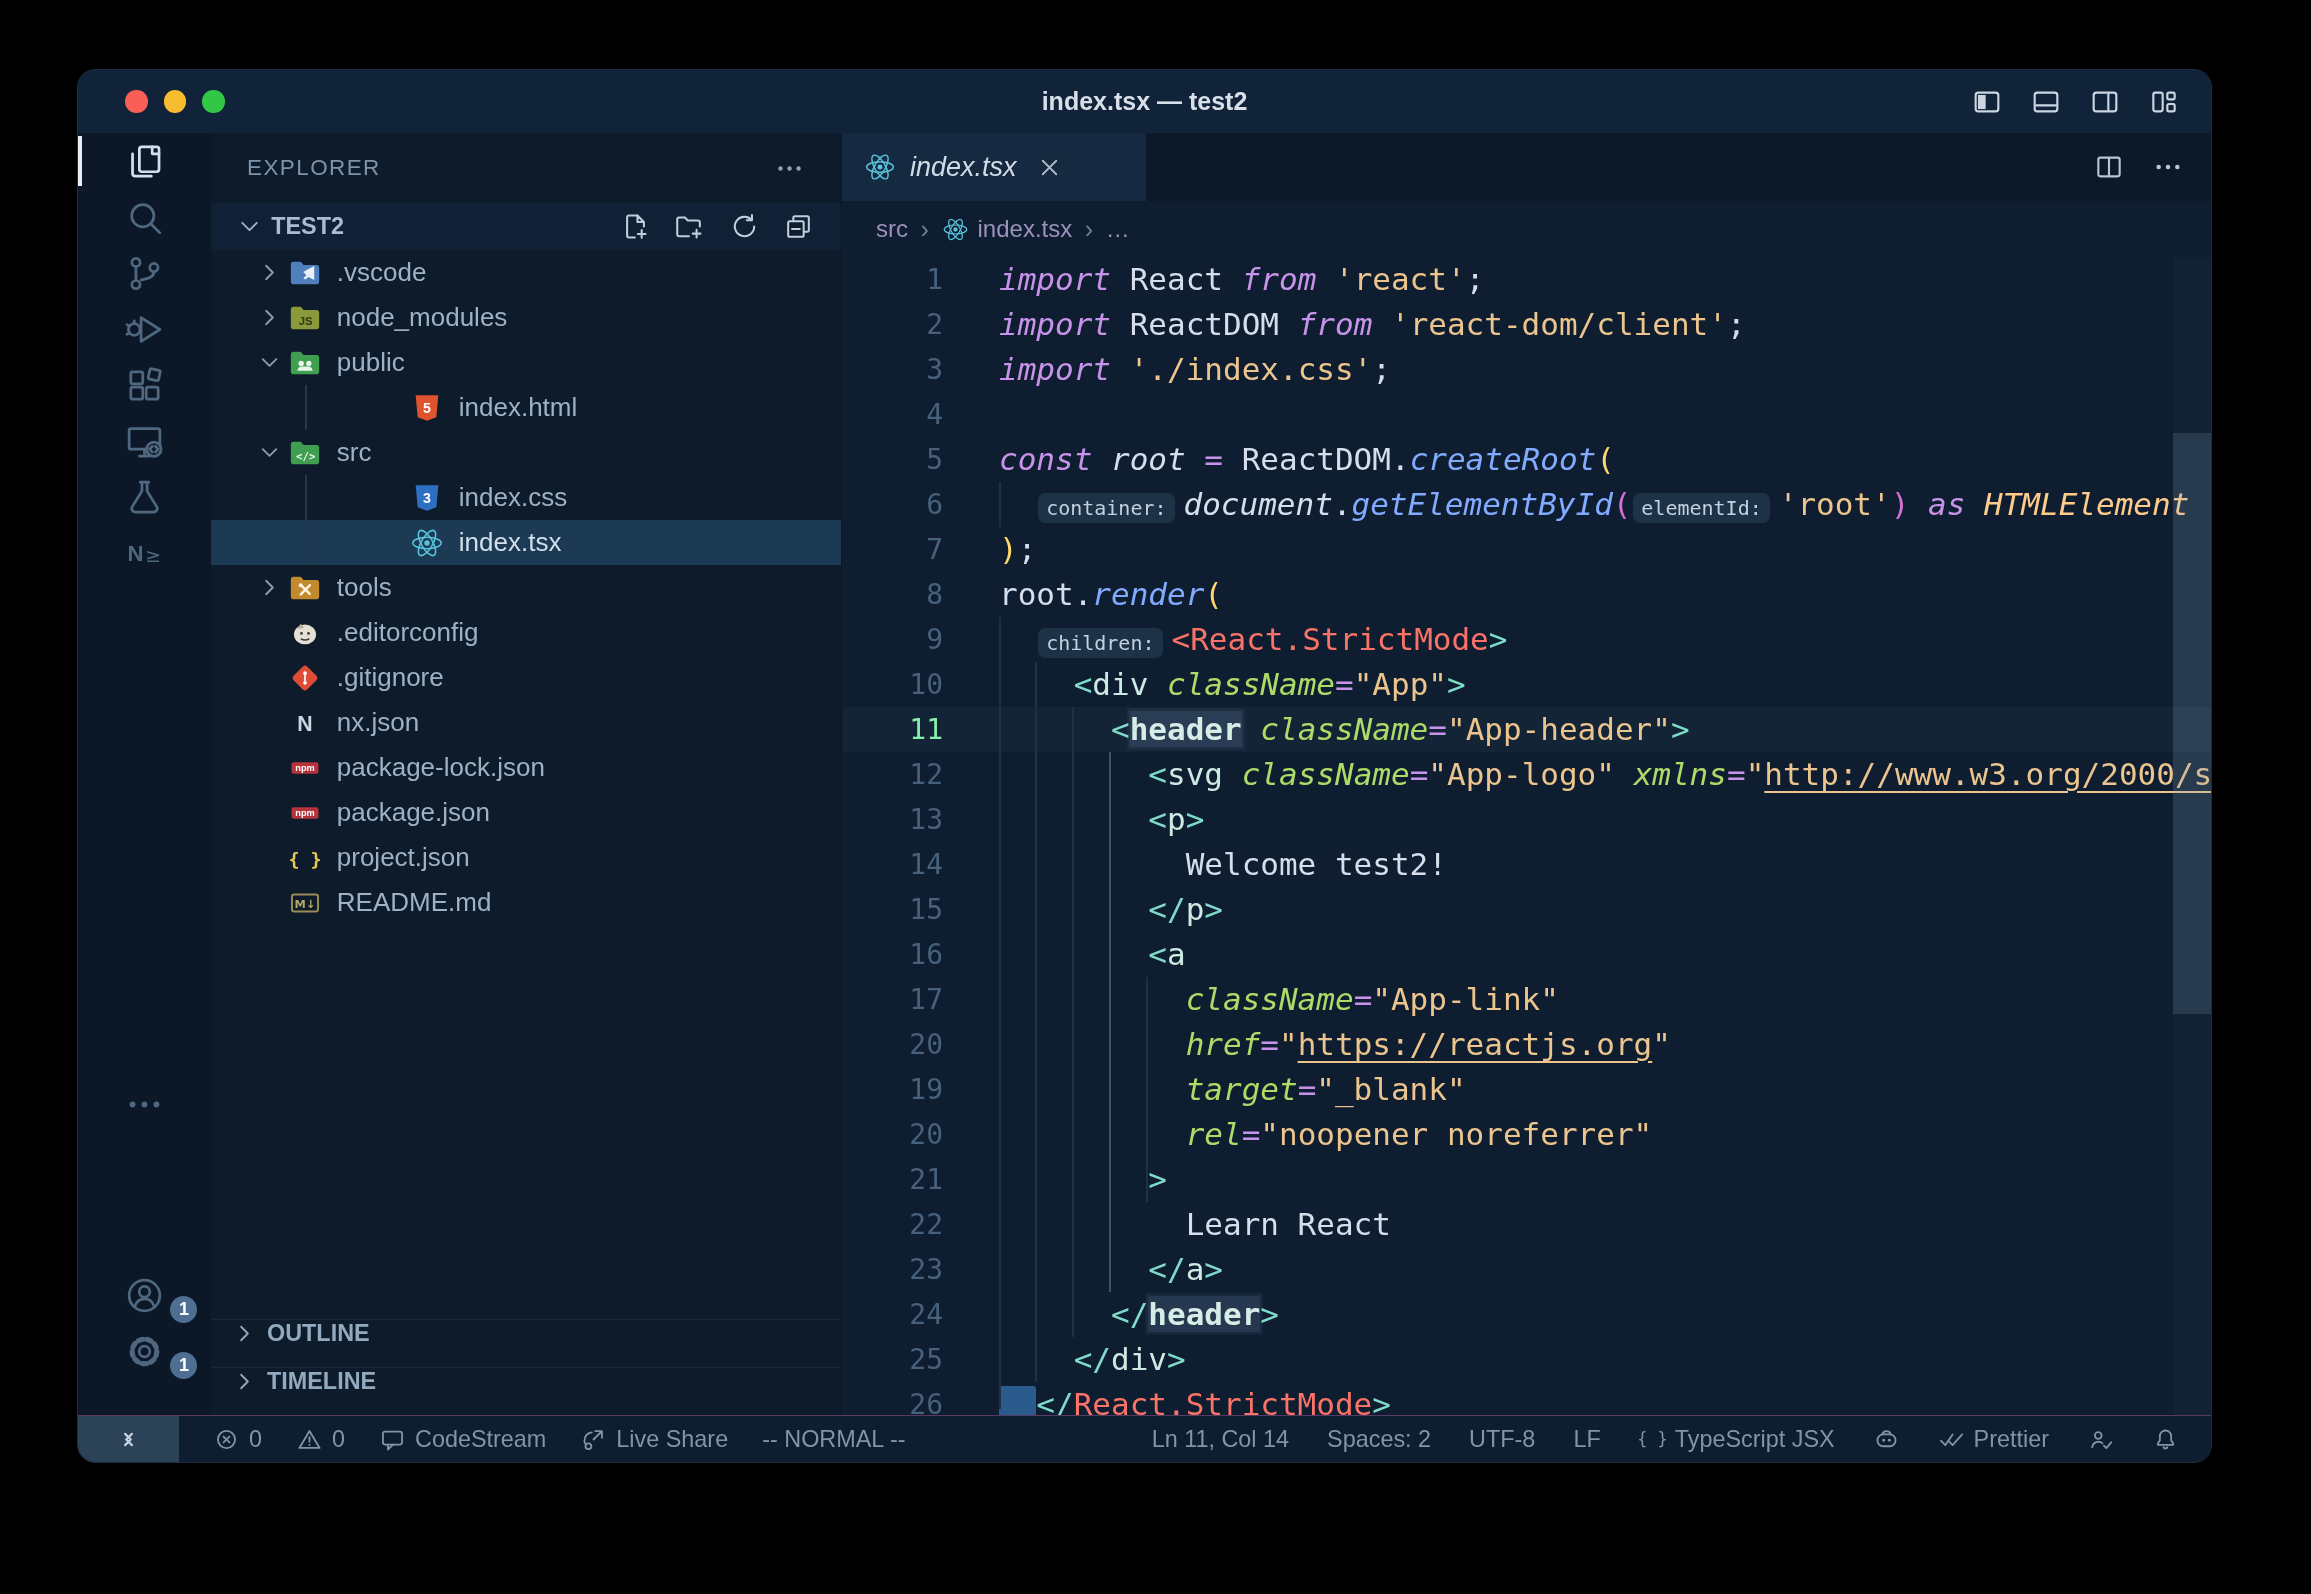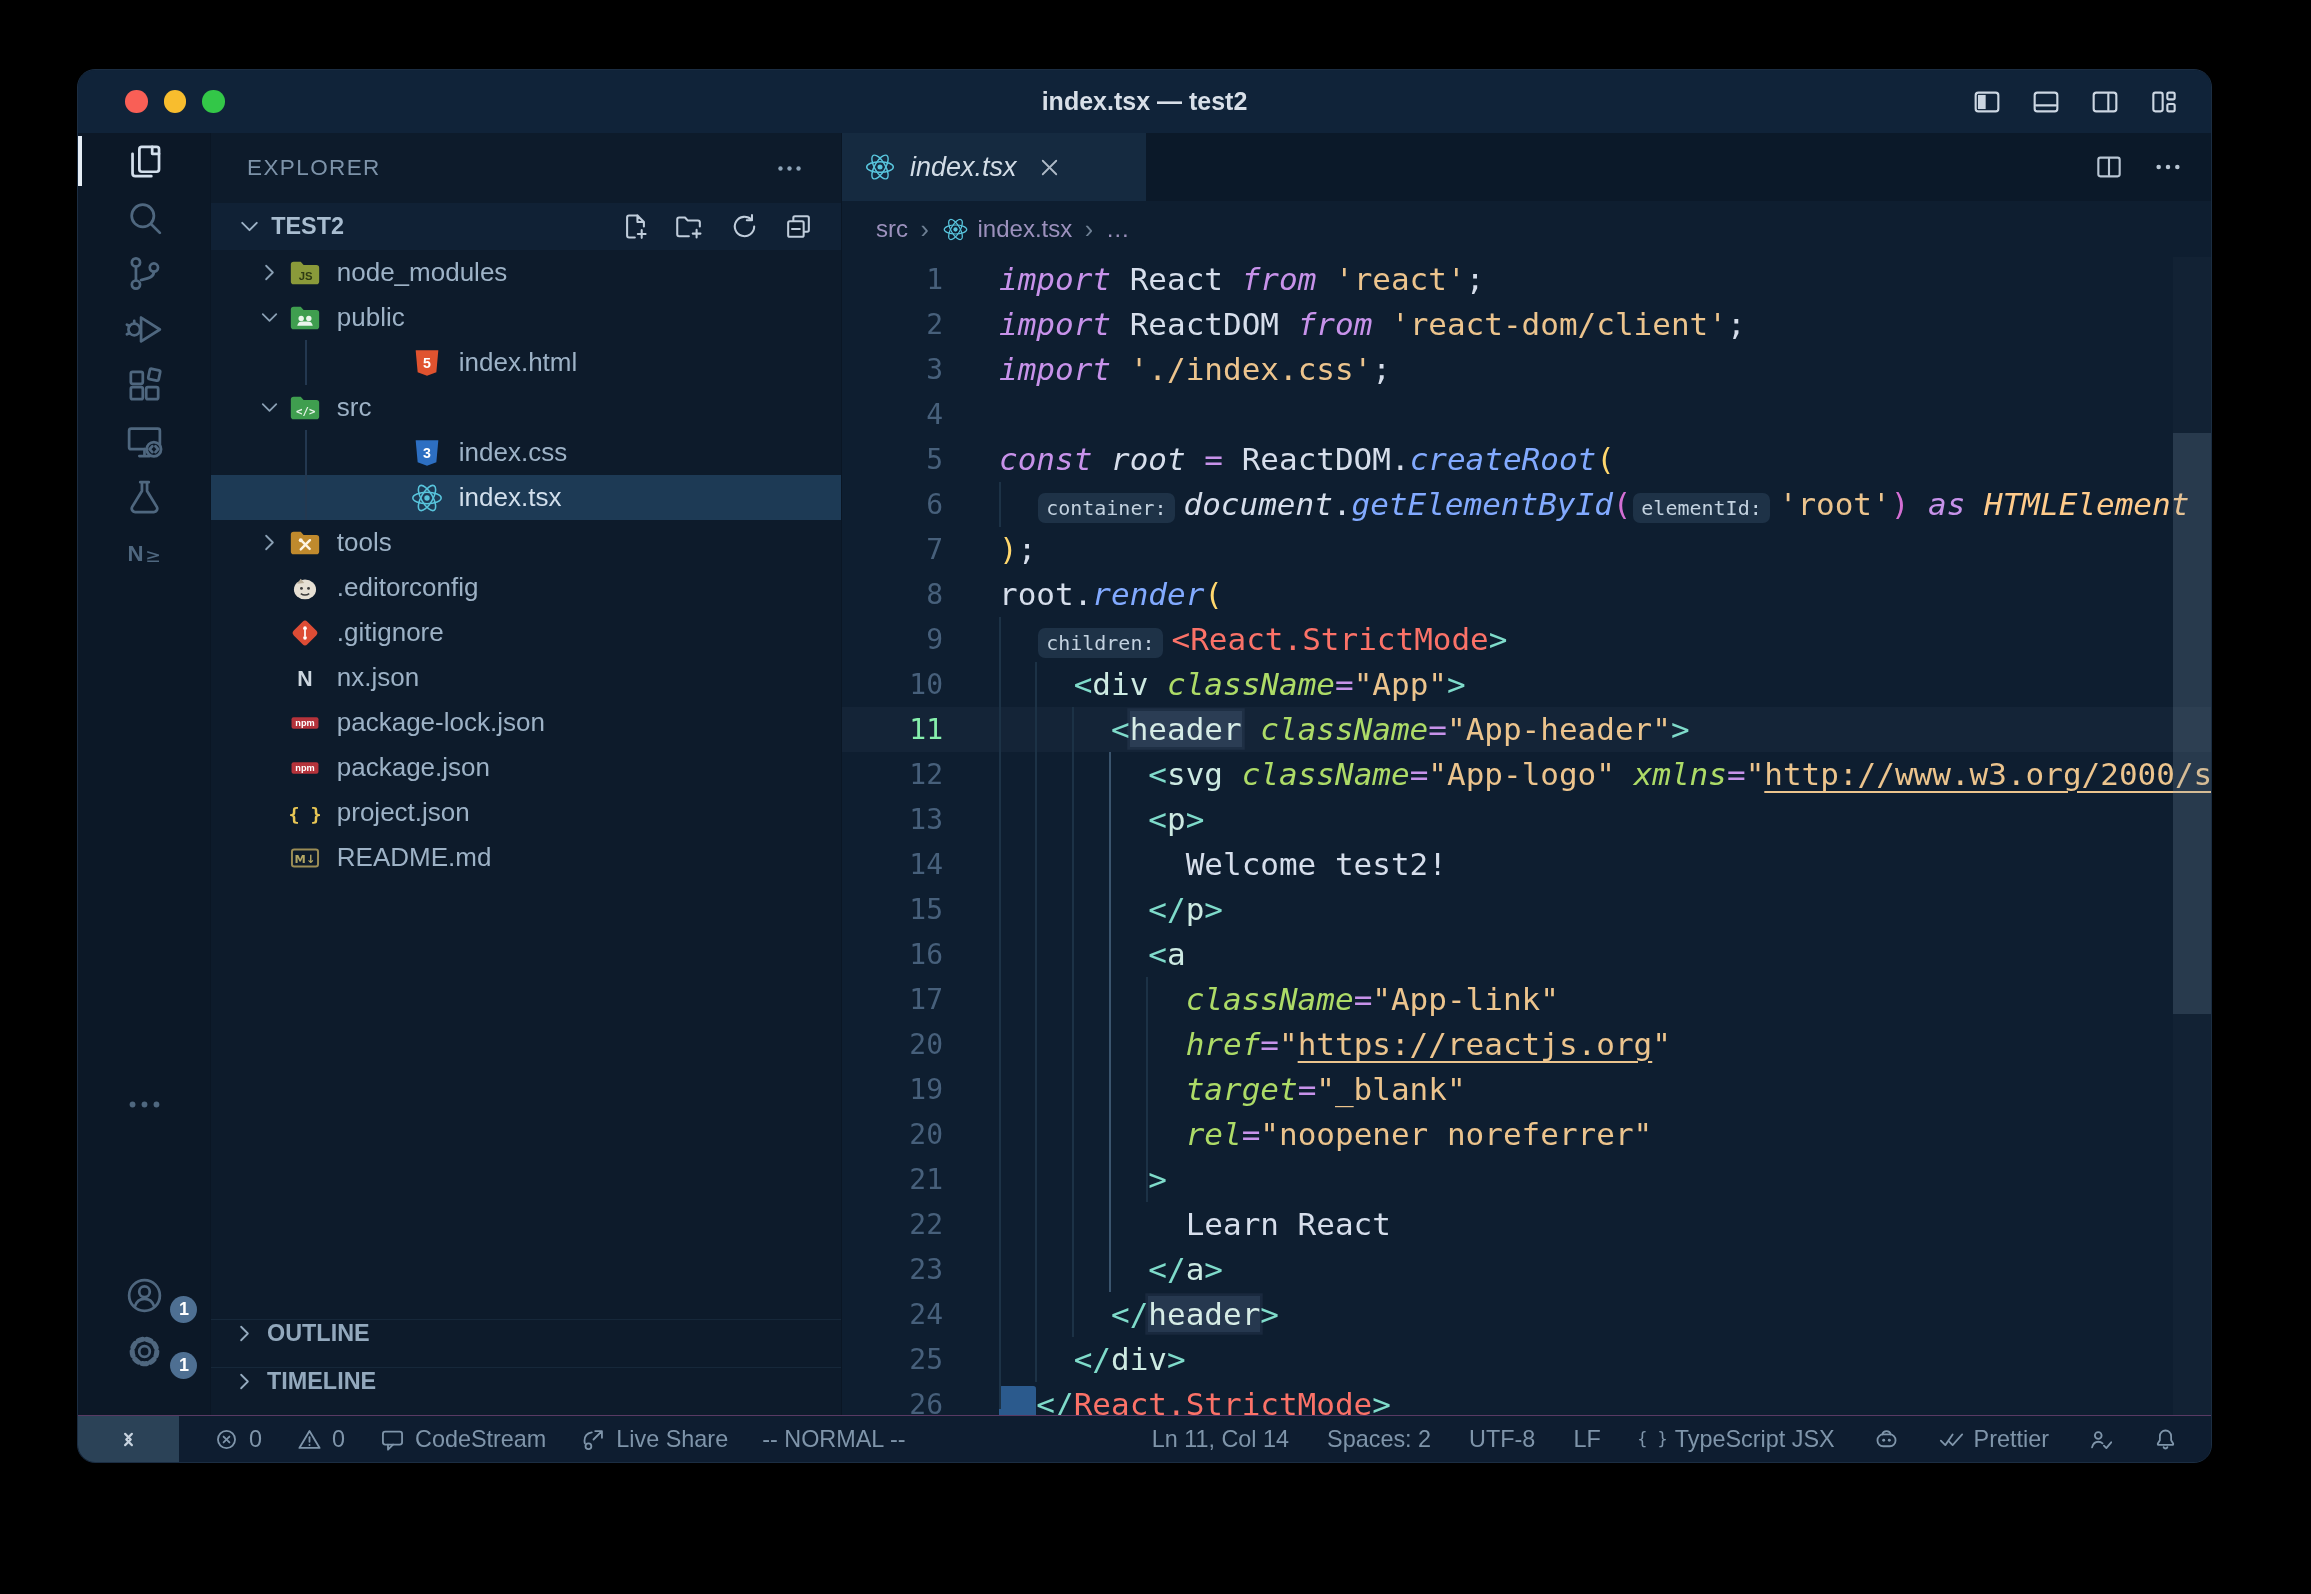--- a/index.html
+++ b/index.html
@@ -80,21 +80,21 @@
   .tk-v{color:#d6deeb}
   .tk-vi{color:#d6deeb;font-style:italic}
   .tk-d{color:#d6deeb}
   .tk-f{color:#82aaff;font-style:italic}
   .tk-s{color:#ecc48d}
   .tk-sl{color:#ecc48d;text-decoration:underline;text-underline-offset:6.3px;text-decoration-thickness:1.8px;}
   .tk-p1{color:#ffd76d}
   .tk-p2{color:#d46fd4}
   .tk-br{color:#7fdbca}
   .tk-tag{color:#cdeae2}
-  .tk-thl{color:#d6ece6;background:rgba(128,148,190,.22);border-radius:0;box-shadow:0 0 0 2.7px rgba(128,148,190,.10);}
+  .tk-thl{color:#d6ece6;background:rgba(128,148,190,.22);border-radius:0;box-shadow:0 0 0 2.7px rgba(128,148,190,.10);font-weight:bold;}
   .tk-cmp{color:#fb7268}
   .tk-attr{color:#addb67;font-style:italic}
   .tk-eq{color:#c792ea}
   .tk-typ{color:#ffcb8b;font-style:italic}
   .tk-txt{color:#d6deeb}
   .tk-hint{color:#c3d2e0;background:rgba(104,142,180,.18);border-radius:7.2px;padding:2.7px 8px;margin:0 9px 0 1.8px;font-size:20px;}
   .tk-blk{background:#2b5a8d;border-radius:2.7px;}
   .guide{position:absolute;width:1.8px;background:#1c3246;}
   .guide.bright{background:#3a546d;}
   .vtrack{position:absolute;right:0;top:0;bottom:0;width:38px;background:rgba(255,255,255,0.02);}
@@ -300,20 +300,34 @@
               <span class="icn">
                 <svg viewBox="0 0 24 24" fill="none" stroke="currentColor" stroke-width="1.6" stroke-linecap="round" stroke-linejoin="round">
                   <rect x="8" y="4" width="12" height="12" rx="1.2"></rect>
                   <rect x="4" y="8" width="12" height="12" rx="1.2" fill="#0d1b2b"></rect>
                   <line x1="7" y1="14" x2="13" y2="14"></line>
                 </svg>
               </span>
             </span>
         </div>
         <div class="tree" id="tree">
+            <div class="trow d0">
+              <span class="chev icn">
+                <svg viewBox="0 0 24 24" fill="none" stroke="currentColor" stroke-width="1.6" stroke-linecap="round" stroke-linejoin="round">
+                  <polyline points="9,6 15,12 9,18"></polyline>
+                </svg>
+              </span>
+              <span class="ficon icn">
+                <svg viewBox="0 0 24 24">
+                  <path d="M2 6a2 2 0 0 1 2-2h5l2 2.3h9a2 2 0 0 1 2 2V18a2 2 0 0 1-2 2H4a2 2 0 0 1-2-2z" fill="#4f80bd"></path>
+                  <path d="M14.5 9.2 18.5 7v10l-4-2.2-2.3 1.8-1.4-.9 2.2-2.2-2.2-2.2 1.4-.9z" fill="#e9f0f8"></path>
+                </svg>
+              </span>
+              <span>.vscode</span>
+            </div>
             <div class="trow d0">
               <span class="chev icn">
                 <svg viewBox="0 0 24 24" fill="none" stroke="currentColor" stroke-width="1.6" stroke-linecap="round" stroke-linejoin="round">
                   <polyline points="9,6 15,12 9,18"></polyline>
                 </svg>
               </span>
               <span class="ficon icn">
                 <svg viewBox="0 0 24 24" style="font-size:29px">
                   <path d="M2 6a2 2 0 0 1 2-2h5l2 2.3h9a2 2 0 0 1 2 2V18a2 2 0 0 1-2 2H4a2 2 0 0 1-2-2z" fill="#8a9a3a"></path>
                   <text x="12.5" y="17" text-anchor="middle" font-size="8" font-weight="bold" fill="#2f3b14" font-family="Liberation Sans,sans-serif">JS</text>

